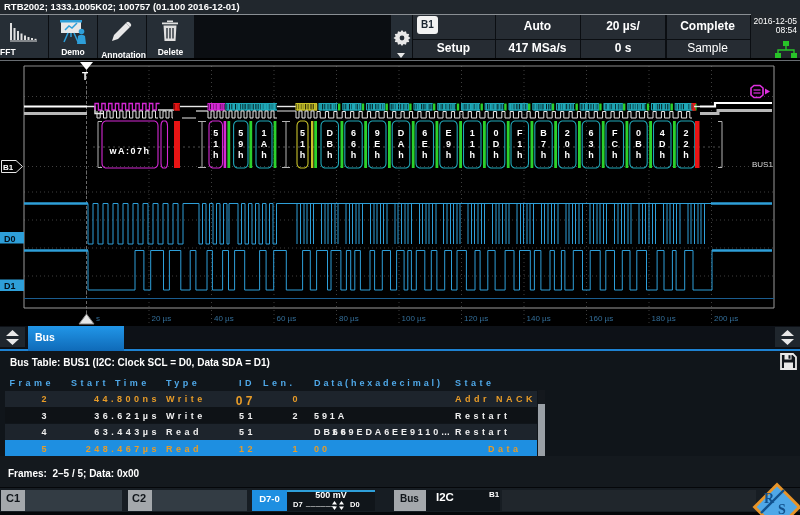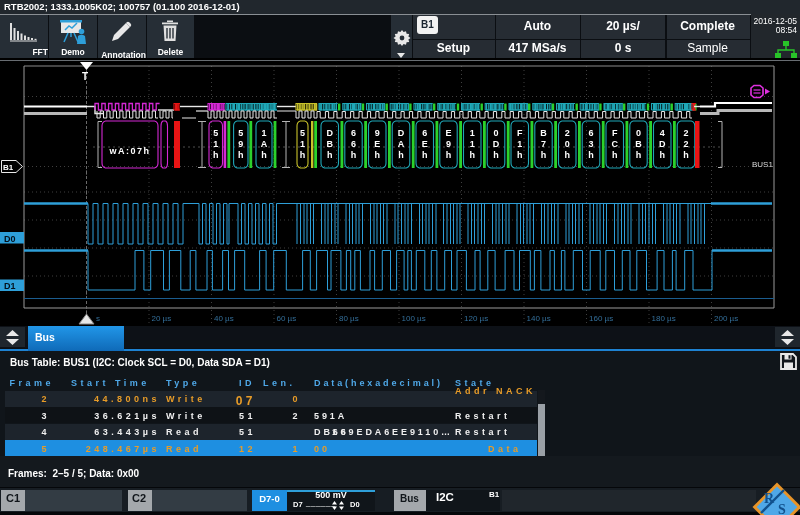--- a/index.html
+++ b/index.html
@@ -52,21 +52,21 @@
         <path d="M2.5,5.5 h13 l-1,15.5 h-11 z"></path>
         <rect x="1" y="2.5" width="16" height="1.8"></rect>
         <rect x="6" y="0.5" width="6" height="1.6"></rect>
       </g>
       <g stroke="#262e36" stroke-width="1.4">
         <line x1="6" y1="8" x2="6" y2="18.5"></line>
         <line x1="9" y1="8" x2="9" y2="18.5"></line>
         <line x1="12" y1="8" x2="12" y2="18.5"></line>
       </g>
     </svg></div>
-<div class="abs w" style="left:0;top:47px;width:48px;text-align:right;font-size:8.5px;font-weight:bold;">FFT</div>
+<div class="abs w" style="left:0;top:47px;width:48px;text-align:left;font-size:8.5px;font-weight:bold;">FFT</div>
 <div class="abs w" style="left:49px;top:47px;width:48px;text-align:center;font-size:8.5px;font-weight:bold;">Demo</div>
 <div class="abs w" style="left:98px;top:50px;width:48px;text-align:right;font-size:8.5px;font-weight:bold;">Annotation</div>
 <div class="abs w" style="left:147px;top:47px;width:47px;text-align:center;font-size:8.5px;font-weight:bold;">Delete</div>
 
 <div class="abs" style="left:391px;top:15px;width:21px;height:43px;background:#262e36;"></div>
 <div class="abs" style="left:393px;top:29px;"><svg width="18" height="18" viewBox="0 0 18 18">
       <path d="M9,1 L10.6,3 L13,2.2 L13.6,4.8 L16.2,5 L15.4,7.5 L17.5,9 L15.4,10.5 L16.2,13 L13.6,13.2 L13,15.8 L10.6,15 L9,17 L7.4,15 L5,15.8 L4.4,13.2 L1.8,13 L2.6,10.5 L0.5,9 L2.6,7.5 L1.8,5 L4.4,4.8 L5,2.2 L7.4,3 Z" fill="#e8e8e8"></path>
       <circle cx="9" cy="9" r="2.4" fill="#262e36"></circle>
     </svg></div>
 <div class="abs" style="left:0;top:0;">
@@ -414,21 +414,21 @@
 <div class="abs" style="left:263px;top:378px;color:#4fa8e8;font-weight:bold;letter-spacing:3.5px;font-size:9px;">Len.</div>
 <div class="abs" style="left:314px;top:378px;color:#4fa8e8;font-weight:bold;letter-spacing:2.9px;font-size:9px;">Data(hexadecimal)</div>
 <div class="abs" style="left:455px;top:378px;color:#4fa8e8;font-weight:bold;letter-spacing:3.5px;font-size:9px;">State</div>
 <div class="abs" style="left:5px;top:390.5px;width:532px;height:16px;background:#1d242c;"></div>
 <div class="abs" style="left:0px;top:394.0px;width:50px;text-align:right;color:#e89c28;font-weight:bold;letter-spacing:3.5px;font-size:9px;">2</div>
 <div class="abs" style="left:0px;top:394.0px;width:160px;text-align:right;color:#e89c28;font-weight:bold;letter-spacing:3.5px;font-size:9px;">44.800ns</div>
 <div class="abs" style="left:166px;top:394.0px;color:#e89c28;font-weight:bold;letter-spacing:3.5px;font-size:9px;">Write</div>
 <div class="abs" style="left:200px;top:394.0px;width:56px;text-align:right;color:#e89c28;font-weight:bold;letter-spacing:3.5px;font-size:12px;">07</div>
 <div class="abs" style="left:240px;top:394.0px;width:61px;text-align:right;color:#e89c28;font-weight:bold;letter-spacing:3.5px;font-size:9px;">0</div>
 <div class="abs" style="left:314px;top:394.0px;color:#e89c28;font-weight:bold;letter-spacing:2.9px;font-size:9px;"></div>
-<div class="abs" style="left:455px;top:386px;color:#e89c28;font-weight:bold;letter-spacing:3.5px;font-size:9px;">Addr NACK</div>
+<div class="abs" style="left:455px;top:394.0px;color:#e89c28;font-weight:bold;letter-spacing:3.5px;font-size:9px;">Addr NACK</div>
 <div class="abs" style="left:5px;top:407.0px;width:532px;height:16px;background:#0e1216;"></div>
 <div class="abs" style="left:0px;top:410.5px;width:50px;text-align:right;color:#f0f0f0;font-weight:bold;letter-spacing:3.5px;font-size:9px;">3</div>
 <div class="abs" style="left:0px;top:410.5px;width:160px;text-align:right;color:#f0f0f0;font-weight:bold;letter-spacing:3.5px;font-size:9px;">36.621µs</div>
 <div class="abs" style="left:166px;top:410.5px;color:#f0f0f0;font-weight:bold;letter-spacing:3.5px;font-size:9px;">Write</div>
 <div class="abs" style="left:200px;top:410.5px;width:56px;text-align:right;color:#f0f0f0;font-weight:bold;letter-spacing:3.5px;font-size:9px;">51</div>
 <div class="abs" style="left:240px;top:410.5px;width:61px;text-align:right;color:#f0f0f0;font-weight:bold;letter-spacing:3.5px;font-size:9px;">2</div>
 <div class="abs" style="left:314px;top:410.5px;color:#f0f0f0;font-weight:bold;letter-spacing:2.9px;font-size:9px;">591A</div>
 <div class="abs" style="left:455px;top:410.5px;color:#f0f0f0;font-weight:bold;letter-spacing:3.5px;font-size:9px;">Restart</div>
 <div class="abs" style="left:5px;top:423.5px;width:532px;height:16px;background:#1d242c;"></div>
 <div class="abs" style="left:0px;top:427.0px;width:50px;text-align:right;color:#f0f0f0;font-weight:bold;letter-spacing:3.5px;font-size:9px;">4</div>

